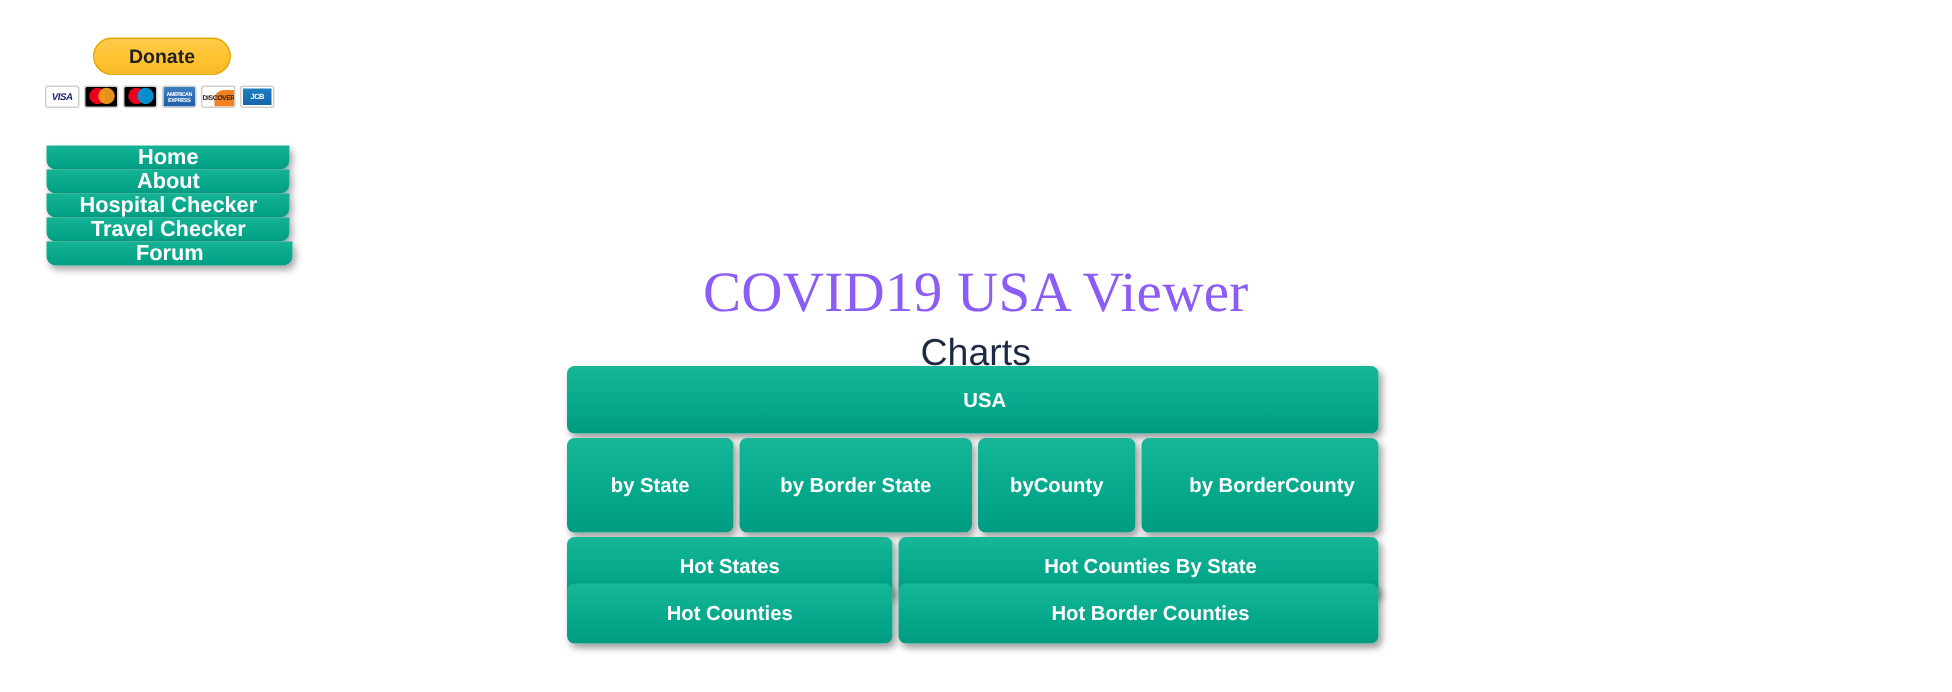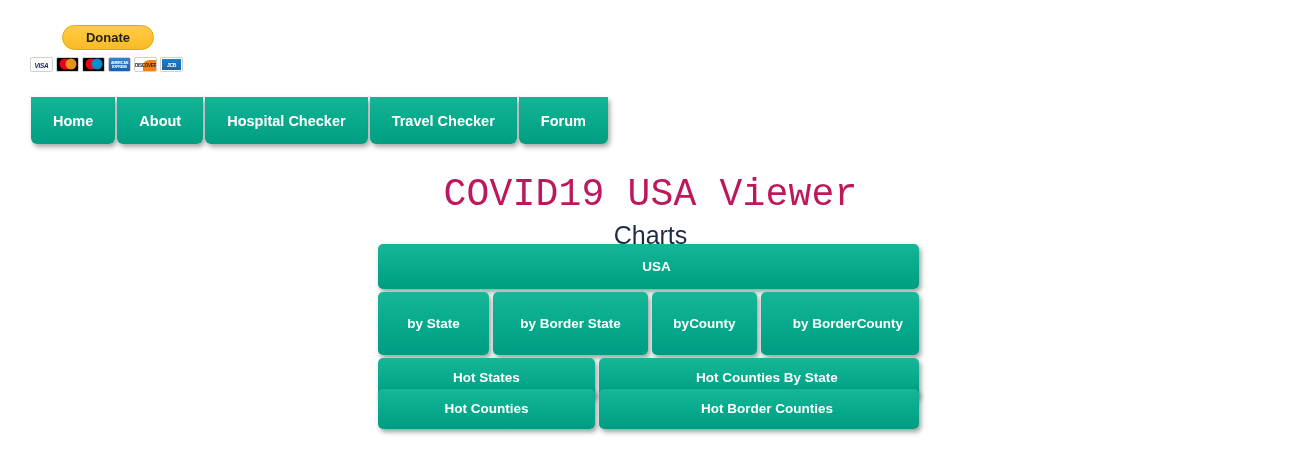--- a/index.html
+++ b/index.html
@@ -86,20 +86,21 @@
   .cl-jcb .cl-txt { color: #ffffff; font-size: 5px; z-index: 2; }
 
   
   #main-nav {
     position: absolute;
     left: 31px;
     top: 97px;
     display: flex;
     align-items: stretch;
     height: 47px;
+    flex-direction: column;
   }
   .nav-item {
     background: linear-gradient(180deg, #16b495 0%, #07a78b 60%, #019d83 100%);
     color: #ffffff;
     font-family: "Liberation Sans", sans-serif;
     font-weight: bold;
     font-size: 14.5px;
     display: flex;
     align-items: center;
     justify-content: center;
@@ -113,22 +114,22 @@
   }
   .nav-item:last-child { margin-right: 0; }
 
   
   #page-title {
     position: absolute;
     left: 0;
     right: 0;
     top: 148px;
     text-align: center;
-    color: #be185d;
-    font-family: Liberation Mono, monospace;
+    color: #8b5cf6;
+    font-family: Liberation Serif, serif;
     font-weight: normal;
     font-size: 38px;
     letter-spacing: 0.2px;
   }
   #page-subtitle {
     position: absolute;
     left: 0;
     right: 0;
     top: 200px;
     text-align: center;

